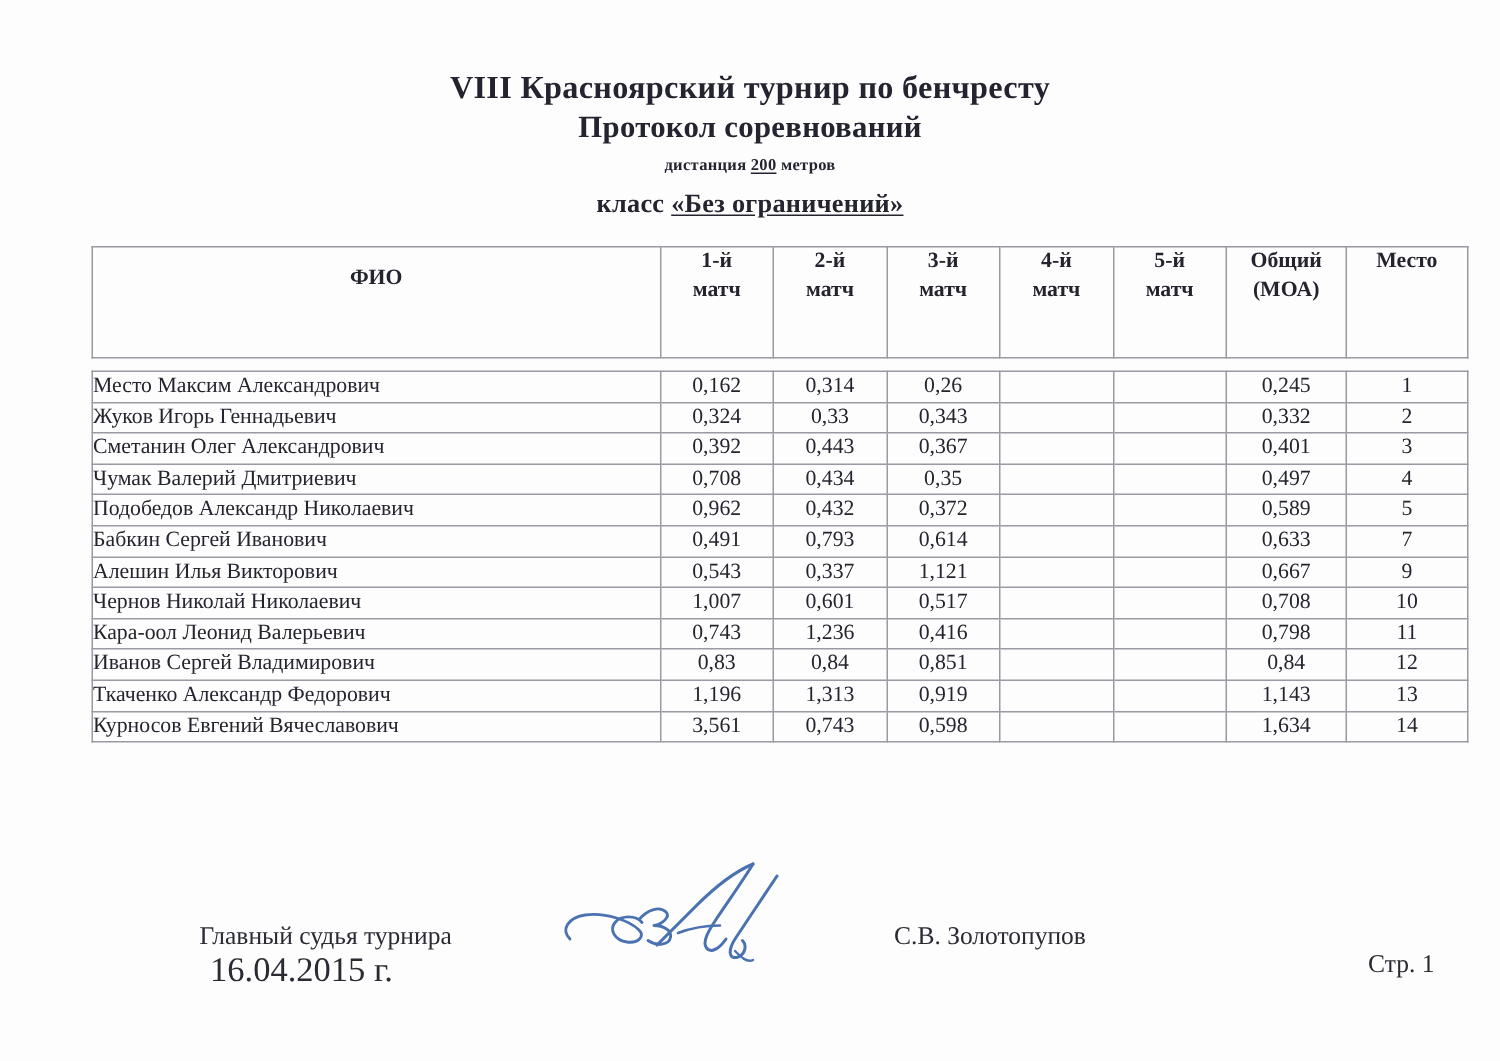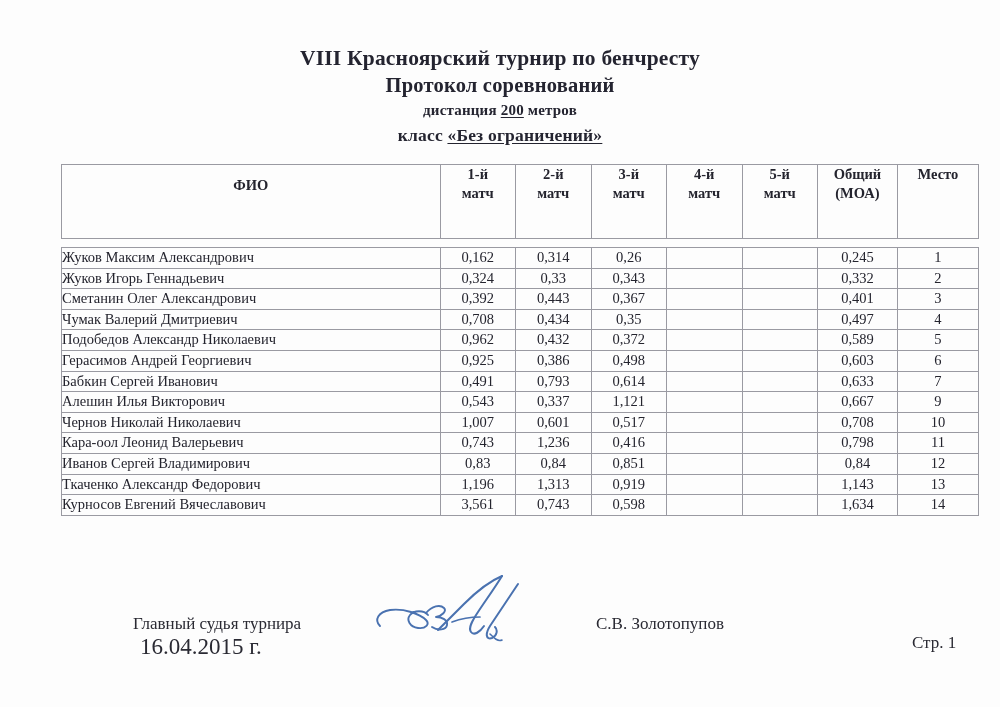--- a/index.html
+++ b/index.html
@@ -30,21 +30,21 @@
     width: 1000px;
     text-align: center;
   }
   .title-line {
     font-weight: bold;
     color: #242430;
     letter-spacing: 0.2px;
   }
   .title-line-1 { font-size: 20.5px; line-height: 26px; }
   .title-line-2 { font-size: 21.5px; line-height: 27px; }
-  .title-line-3 { font-size: 15px; line-height: 25px; }
+  .title-line-3 { font-size: 11px; line-height: 25px; }
   .title-line-4 { font-size: 17.5px; line-height: 25px; }
   .u { text-decoration: underline; text-underline-offset: 2px; }
 
   
   .table-wrap {
     position: absolute;
     left: 41px;
     top: 164px;
     width: 918px;
     padding-left: 20px;
@@ -196,21 +196,21 @@
           <col class="c-m">
           <col class="c-m">
           <col class="c-m">
         <col class="c-m">
           <col class="c-m">
           <col class="c-total">
           <col class="c-place">
       </colgroup>
       <tbody id="results-body">
           <tr>
-            <td class="cell-name">Жуков Максим Александрович</td>
+            <td class="cell-name">Место Максим Александрович</td>
             <td class="cell-num">0,162</td>
             <td class="cell-num">0,314</td>
             <td class="cell-num">0,26</td>
             <td class="cell-num cell-empty"></td>
             <td class="cell-num cell-empty"></td>
             <td class="cell-num">0,245</td>
             <td class="cell-num">1</td>
           </tr>
           <tr>
             <td class="cell-name">Жуков Игорь Геннадьевич</td>
@@ -244,30 +244,20 @@
           </tr>
           <tr>
             <td class="cell-name">Подобедов Александр Николаевич</td>
             <td class="cell-num">0,962</td>
             <td class="cell-num">0,432</td>
             <td class="cell-num">0,372</td>
             <td class="cell-num cell-empty"></td>
             <td class="cell-num cell-empty"></td>
             <td class="cell-num">0,589</td>
             <td class="cell-num">5</td>
-          </tr>
-          <tr>
-            <td class="cell-name">Герасимов Андрей Георгиевич</td>
-            <td class="cell-num">0,925</td>
-            <td class="cell-num">0,386</td>
-            <td class="cell-num">0,498</td>
-            <td class="cell-num cell-empty"></td>
-            <td class="cell-num cell-empty"></td>
-            <td class="cell-num">0,603</td>
-            <td class="cell-num">6</td>
           </tr>
           <tr>
             <td class="cell-name">Бабкин Сергей Иванович</td>
             <td class="cell-num">0,491</td>
             <td class="cell-num">0,793</td>
             <td class="cell-num">0,614</td>
             <td class="cell-num cell-empty"></td>
             <td class="cell-num cell-empty"></td>
             <td class="cell-num">0,633</td>
             <td class="cell-num">7</td>

